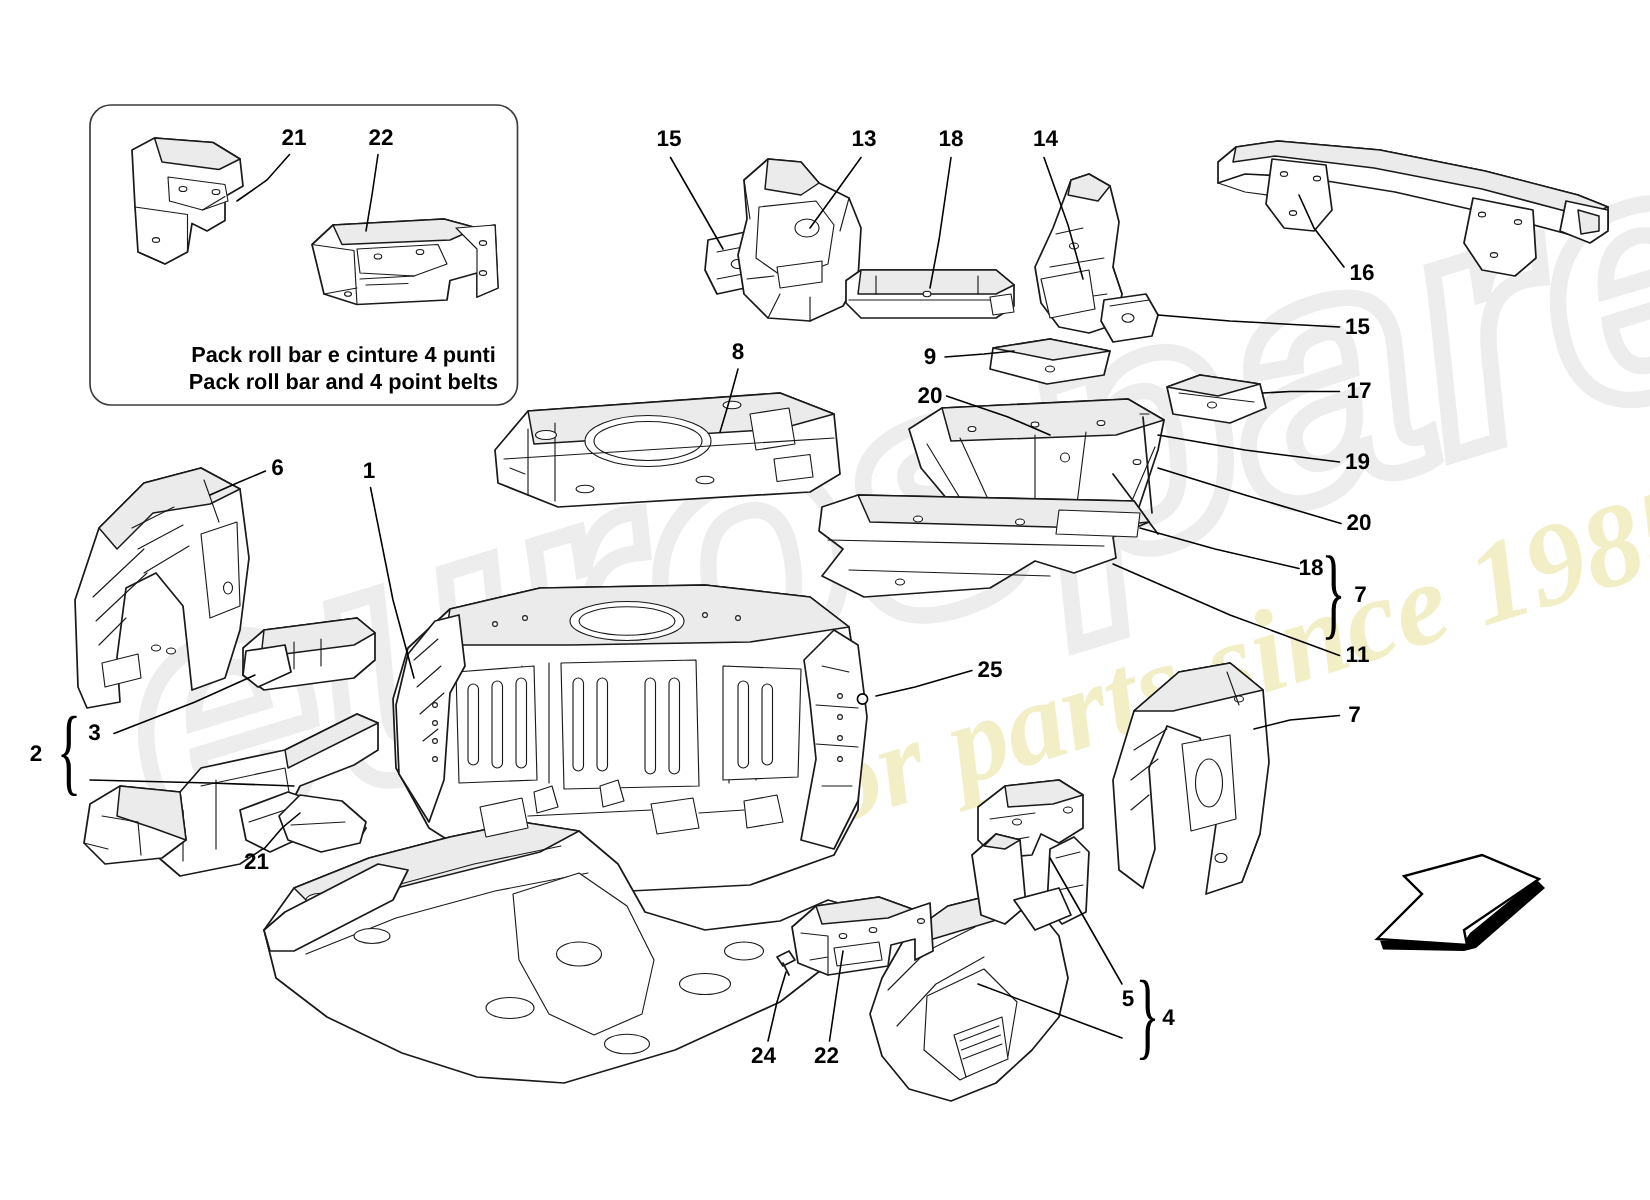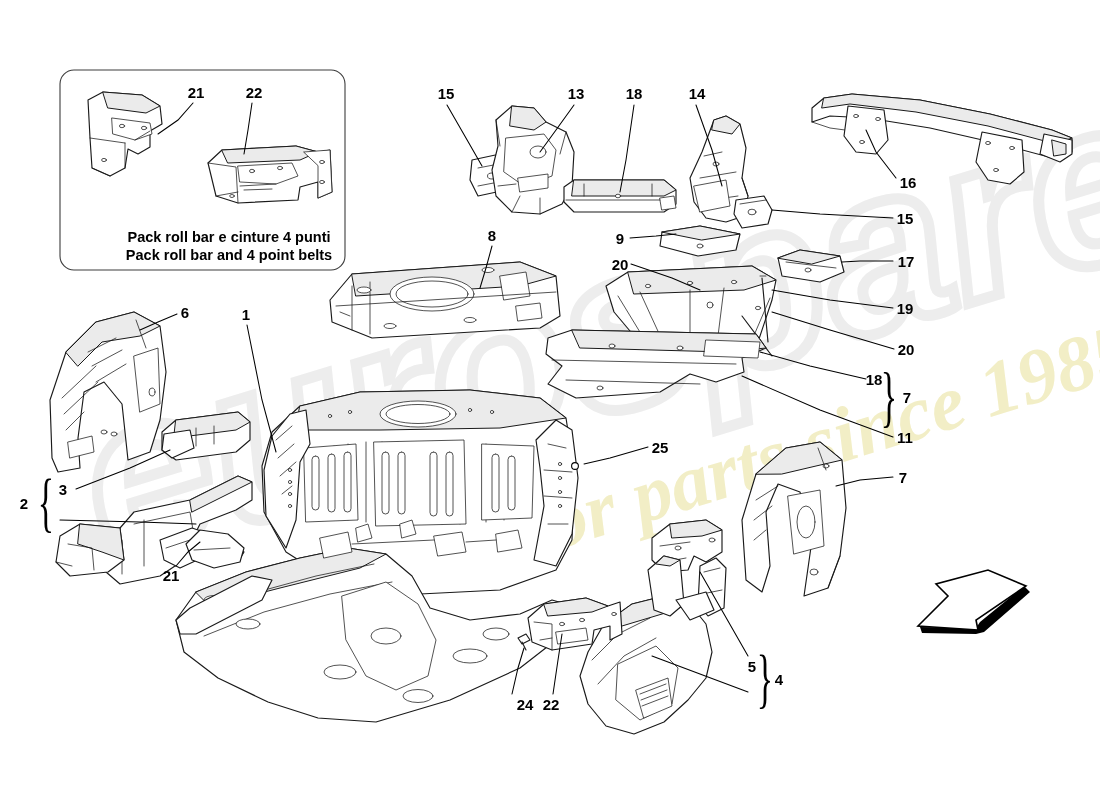--- a/index.html
+++ b/index.html
@@ -445,21 +445,21 @@
     <div class="lbl" style="left:874px;top:379px;">18</div>
     <div class="lbl" style="left:907px;top:397px;">7</div>
     <div class="lbl" style="left:905px;top:437px;">11</div>
     <div class="lbl" style="left:185px;top:312px;">6</div>
     <div class="lbl" style="left:246px;top:314px;">1</div>
     <div class="lbl" style="left:63px;top:489px;">3</div>
     <div class="lbl" style="left:24px;top:503px;">2</div>
     <div class="lbl" style="left:171px;top:575px;">21</div>
     <div class="lbl" style="left:660px;top:447px;">25</div>
     <div class="lbl" style="left:903px;top:477px;">7</div>
-    <div class="lbl" style="left:509px;top:704px;margin-left:16px;">24</div>
+    <div class="lbl" style="left:509px;top:704px;">24</div>
     <div class="lbl" style="left:551px;top:704px;">22</div>
     <div class="lbl" style="left:752px;top:666px;">5</div>
     <div class="lbl" style="left:779px;top:679px;">4</div>
 
     <div class="brace" style="left:46px;top:503px;font-size:34px;transform:translate(-50%,-50%) scaleY(1.9);">{</div>
     <div class="brace" style="left:889px;top:397px;font-size:34px;transform:translate(-50%,-50%) scaleY(2.0);">}</div>
     <div class="brace" style="left:765px;top:679px;font-size:34px;transform:translate(-50%,-50%) scaleY(1.9);">}</div>
 
     <div class="inset-caption" style="left:202px;top:228px;margin-left:27px;">
       <div>Pack roll bar e cinture 4 punti</div>

